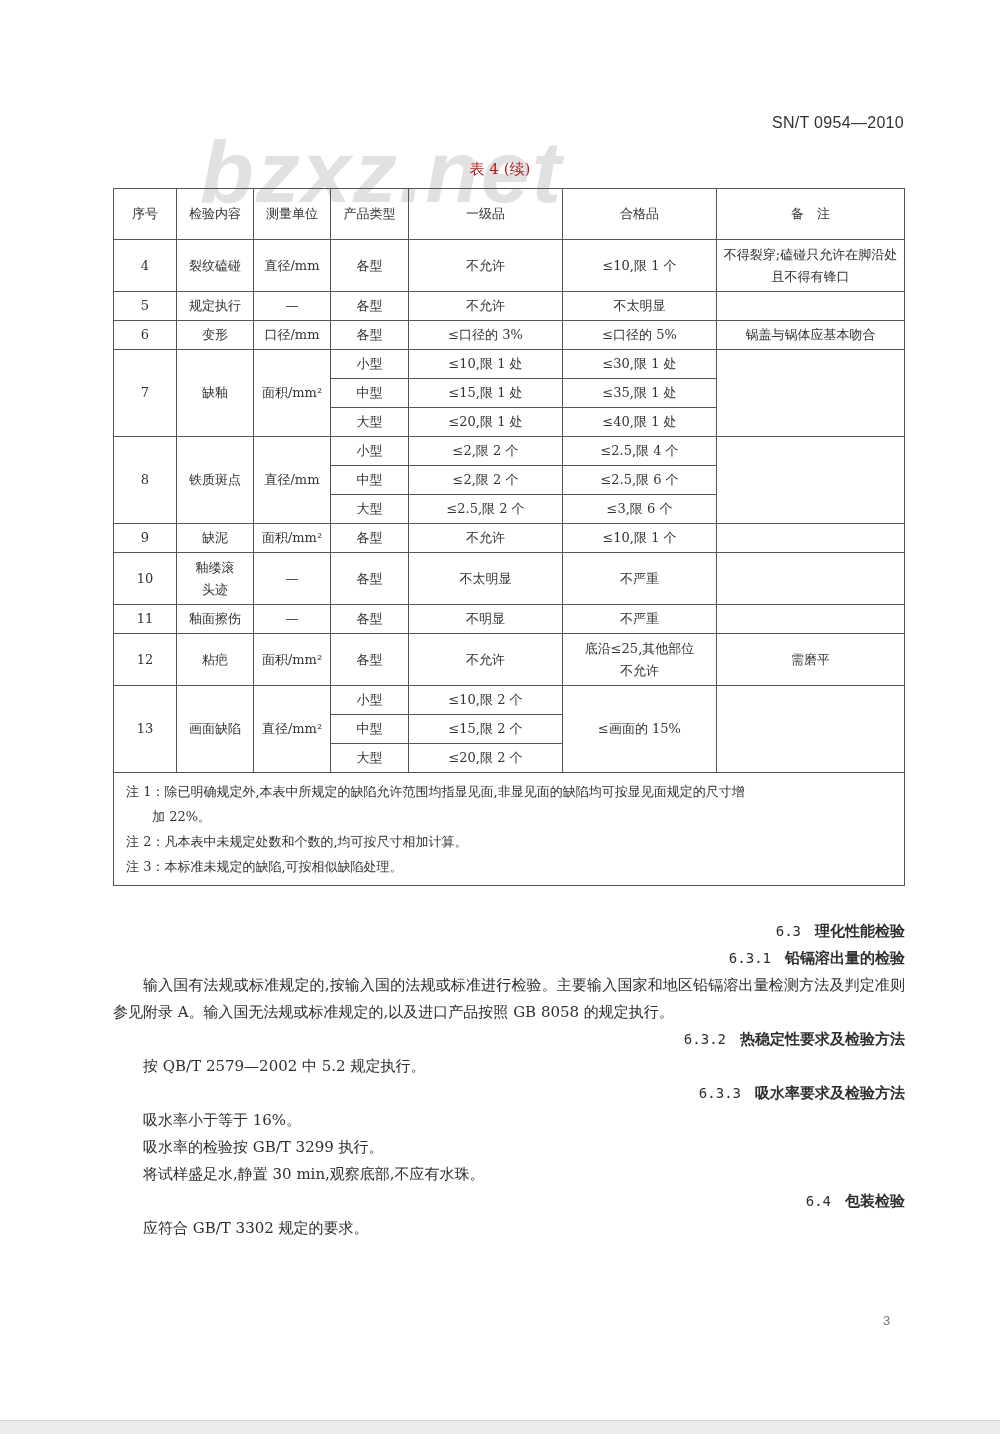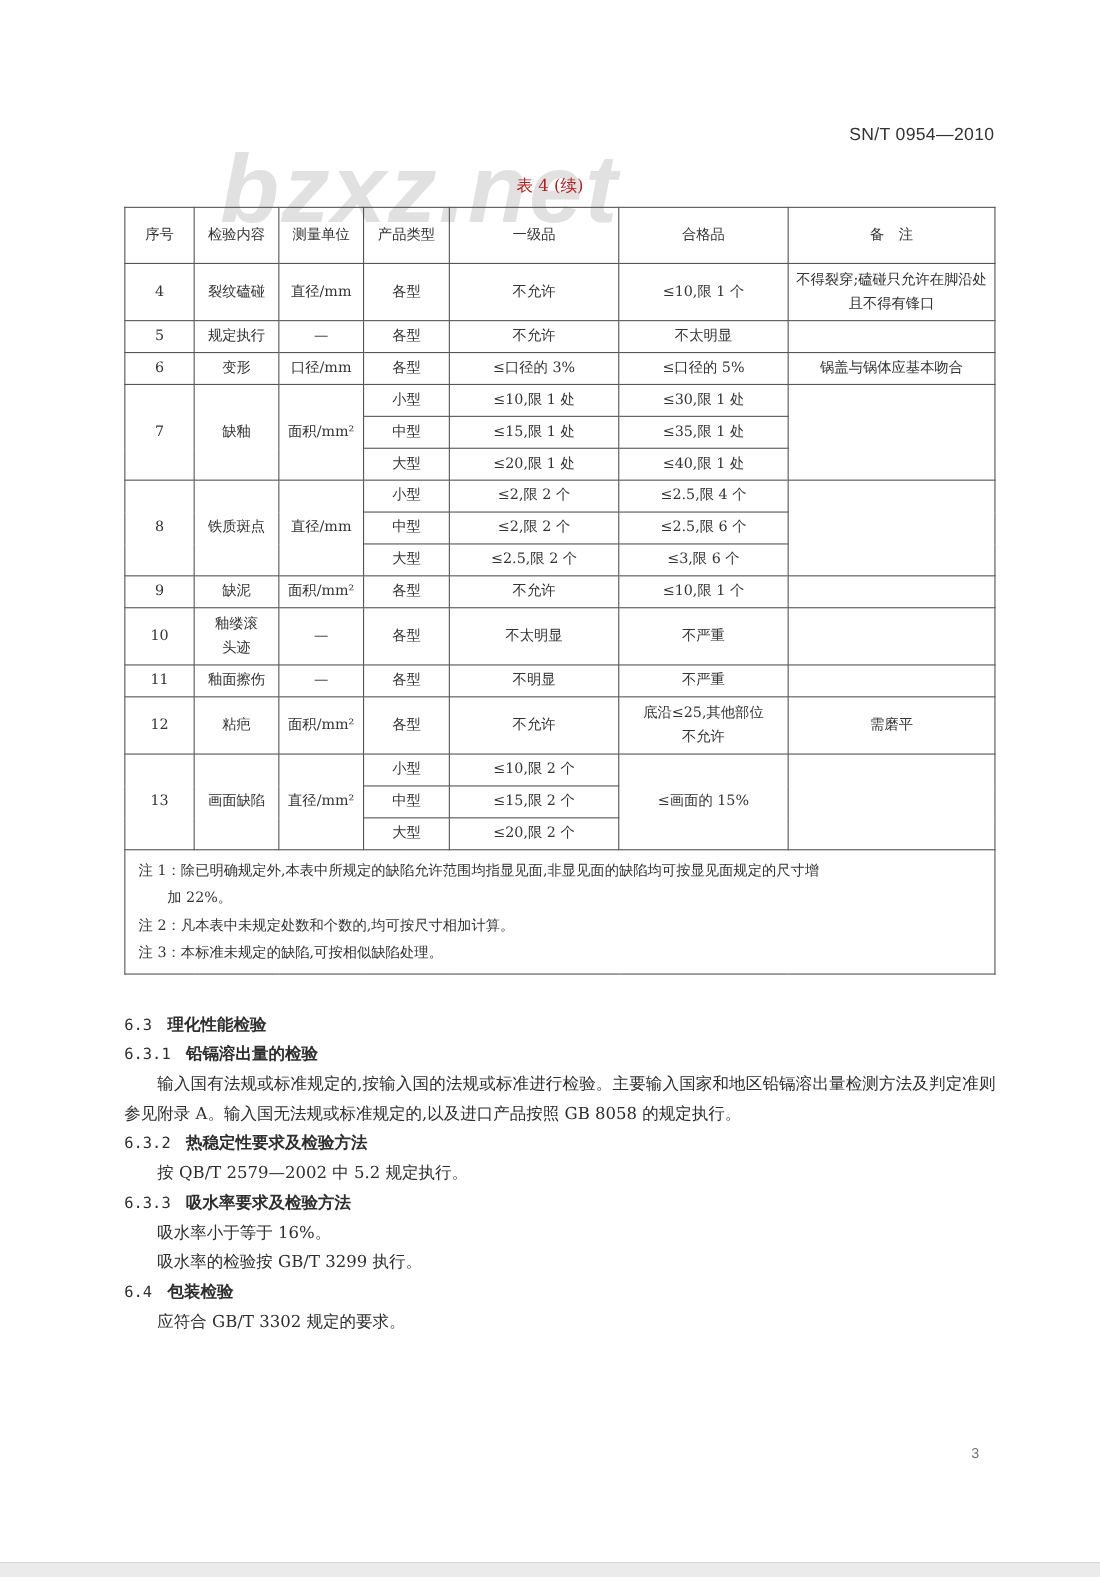--- a/index.html
+++ b/index.html
@@ -34,21 +34,21 @@
   table.spec tr.h-head td { height: 50px; }
   table.spec tr.h-2 td { height: 51px; }
   table.spec tr.h-1 td { height: 28px; }
   table.spec td.notes { text-align: left; padding: 6px 10px 6px 38px; line-height: 25px; font-size: 13px; }
   .note-line { text-indent: -26px; padding-left: 0; }
   .note-line.cont { text-indent: 0; }
   .body-text {
     position: absolute; left: 113px; width: 792px; top: 918px;
     font-size: 15px; color: #2e2e2e; z-index: 1;
   }
-  .body-text .h { font-weight: bold; height: 27px; line-height: 27px; }
+  .body-text .h { font-weight: bold; height: 27px; line-height: 27px; text-align: right; }
   .body-text .h .num { display: inline-block; margin-right: 14px; font-family: "DejaVu Sans Mono", "Liberation Mono", monospace; font-weight: normal; font-size: 14px; }
   .body-text p { margin: 0; text-indent: 30px; line-height: 27px; text-align: justify; }
   .page-number {
     position: absolute; left: 883px; top: 1313px; font-size: 13px; color: #777;
     font-family: "Liberation Sans", "DejaVu Sans", sans-serif;
   }
   .bottom-band {
     position: absolute; left: 0; top: 1420px; width: 1000px; height: 14px; background: #ebebeb;
     border-top: 1px solid #d8d8d8;
   }
@@ -230,20 +230,21 @@
   <p>输入国有法规或标准规定的,按输入国的法规或标准进行检验。主要输入国家和地区铅镉溶出量检测方法及判定准则参见附录 A。输入国无法规或标准规定的,以及进口产品按照 GB 8058 的规定执行。</p>
   <div class="h">
     <span class="num">6.3.2</span><span>热稳定性要求及检验方法</span>
   </div>
   <p>按 QB/T 2579—2002 中 5.2 规定执行。</p>
   <div class="h">
     <span class="num">6.3.3</span><span>吸水率要求及检验方法</span>
   </div>
   <p>吸水率小于等于 16%。</p>
   <p>吸水率的检验按 GB/T 3299 执行。</p>
+  <p>将试样盛足水,静置 30 min,观察底部,不应有水珠。</p>
   <div class="h">
     <span class="num">6.4</span><span>包装检验</span>
   </div>
   <p>应符合 GB/T 3302 规定的要求。</p>
 </div>
 
 <div class="page-number">3</div>
 <div class="bottom-band"></div>
 
 </body></html>

